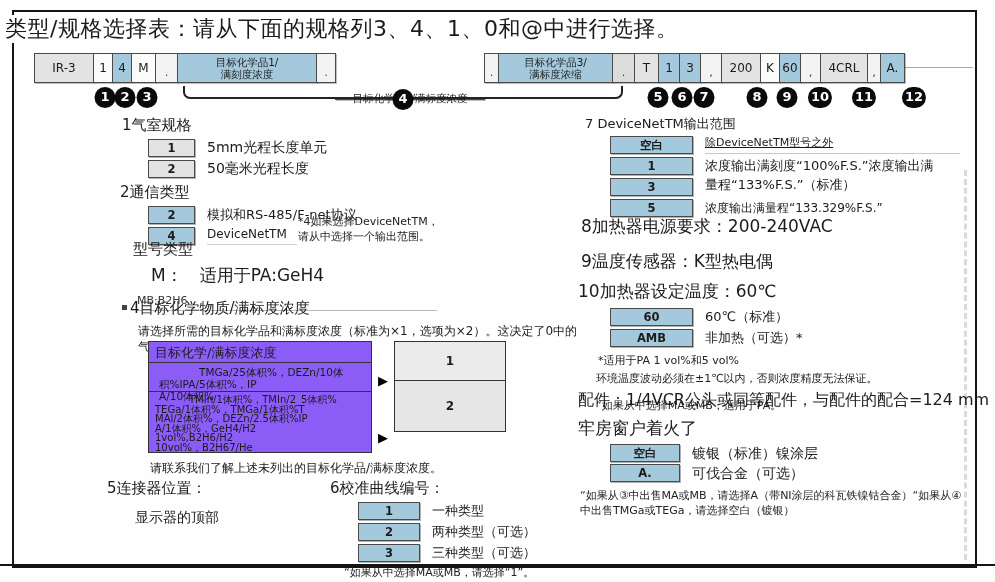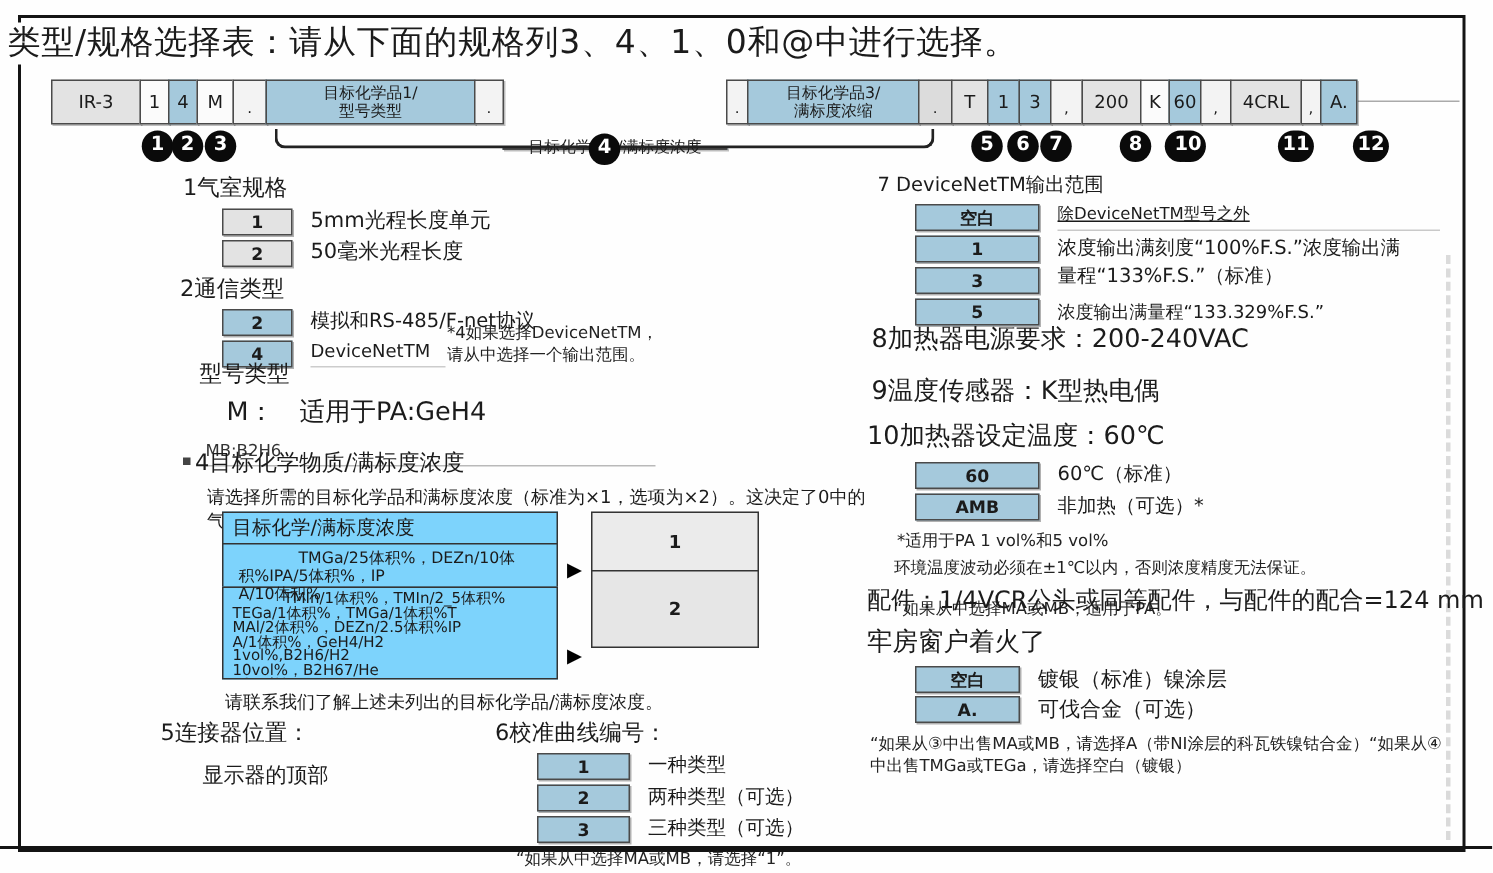--- a/index.html
+++ b/index.html
@@ -53,21 +53,21 @@
   .note{font-size:11px;line-height:1.35;white-space:pre-line;color:#222;}
   .underlined{border-bottom:1px solid #c9c9c9;min-width:255px;padding-bottom:3px;text-decoration:underline;}
 
   .mline1{font-size:17px;margin:6px 0 0 18px;}
   .mline2{font-size:11px;color:#333;margin:8px 0 0 4px;border-bottom:1px solid #b9b9b9;width:300px;padding-bottom:2px;}
   .desc{font-size:12px;line-height:1.35;margin:5px 0 0 16px;white-space:pre-line;}
 
   
   .chemtable{position:absolute;left:148px;top:342px;display:flex;align-items:flex-start;}
   .ct-left{width:224px;}
-  .ct-cell{border:1px solid #333;margin-top:-1px;box-sizing:border-box;background:#7dd3fc;}
+  .ct-cell{border:1px solid #333;margin-top:-1px;box-sizing:border-box;background:#8b5cf6;}
   .ct-h{height:22px;font-size:13px;padding:3px 0 0 6px;}
   .ct-r1{height:30px;font-size:10.5px;line-height:12px;padding:3px 6px 0 10px;white-space:pre-line;text-indent:40px;}
   .ct-r2{height:62px;font-size:10px;line-height:9.5px;padding:3px 6px 0 6px;white-space:pre-line;
          text-indent:34px;overflow:hidden;}
   .ct-arrows{width:22px;display:flex;flex-direction:column;align-items:center;}
   .arrow{font-size:13px;line-height:1;color:#000;}
   .a1{margin-top:32px;} .a2{margin-top:44px;}
   .ct-right{width:112px;}
   .gt-cell{border:1px solid #333;margin-top:-1px;box-sizing:border-box;display:flex;align-items:center;justify-content:center;}
   .gt-h{height:22px;background:#e0e0e0;font-size:13px;}
@@ -85,21 +85,21 @@
 
   <div class="title">类型/规格选择表：请从下面的规格列3、4、1、0和@中进行选择。</div>
 
   <div class="pn-row">
     <div class="seg f-gray" style="width:60px">IR-3</div>
     <div class="seg f-white" style="width:20px">1</div>
     <div class="seg f-blue" style="width:20px">4</div>
     <div class="seg f-white" style="width:25px">M</div>
     <div class="seg f-sep" style="width:23px">.</div>
     <div class="seg f-blue two" style="width:140px">目标化学品1/
-型号类型</div>
+满刻度浓度</div>
     <div class="seg f-sep" style="width:20px">.</div>
     <div class="seg f-blue one" style="width:150px">目标化学品2/满标度浓度</div>
     <div class="seg f-sep" style="width:15px">.</div>
     <div class="seg f-blue two" style="width:115px">目标化学品3/
 满标度浓缩</div>
     <div class="seg f-sep f-sepgray" style="width:23px">.</div>
     <div class="seg f-gray" style="width:25px">T</div>
     <div class="seg f-blue" style="width:22px">1</div>
     <div class="seg f-blue" style="width:22px">3</div>
     <div class="seg f-sep" style="width:22px">,</div>
@@ -116,21 +116,21 @@
 
   <div class="callout" style="left:105px">1</div>
   <div class="callout" style="left:125px">2</div>
   <div class="callout" style="left:147px">3</div>
   <div class="callout" style="left:403px;top:89px">4</div>
   <div class="callout" style="left:658px">5</div>
   <div class="callout" style="left:682px">6</div>
   <div class="callout" style="left:704px">7</div>
   <div class="callout" style="left:757px">8</div>
   <div class="callout" style="left:787px">9</div>
-  <div class="callout" style="left:792px">10</div>
+  <div class="callout" style="left:820px">10</div>
   <div class="callout" style="left:864px">11</div>
   <div class="callout" style="left:914px">12</div>
 
   <div class="sec" style="left:122px;top:116px">
     <div class="h15">1气室规格</div>
     <div class="specrows" style="margin-left:26px">
       <div class="srow">
         <div class="code gray">1</div>
         <div class="slabel">5mm光程长度单元</div>
       </div>

